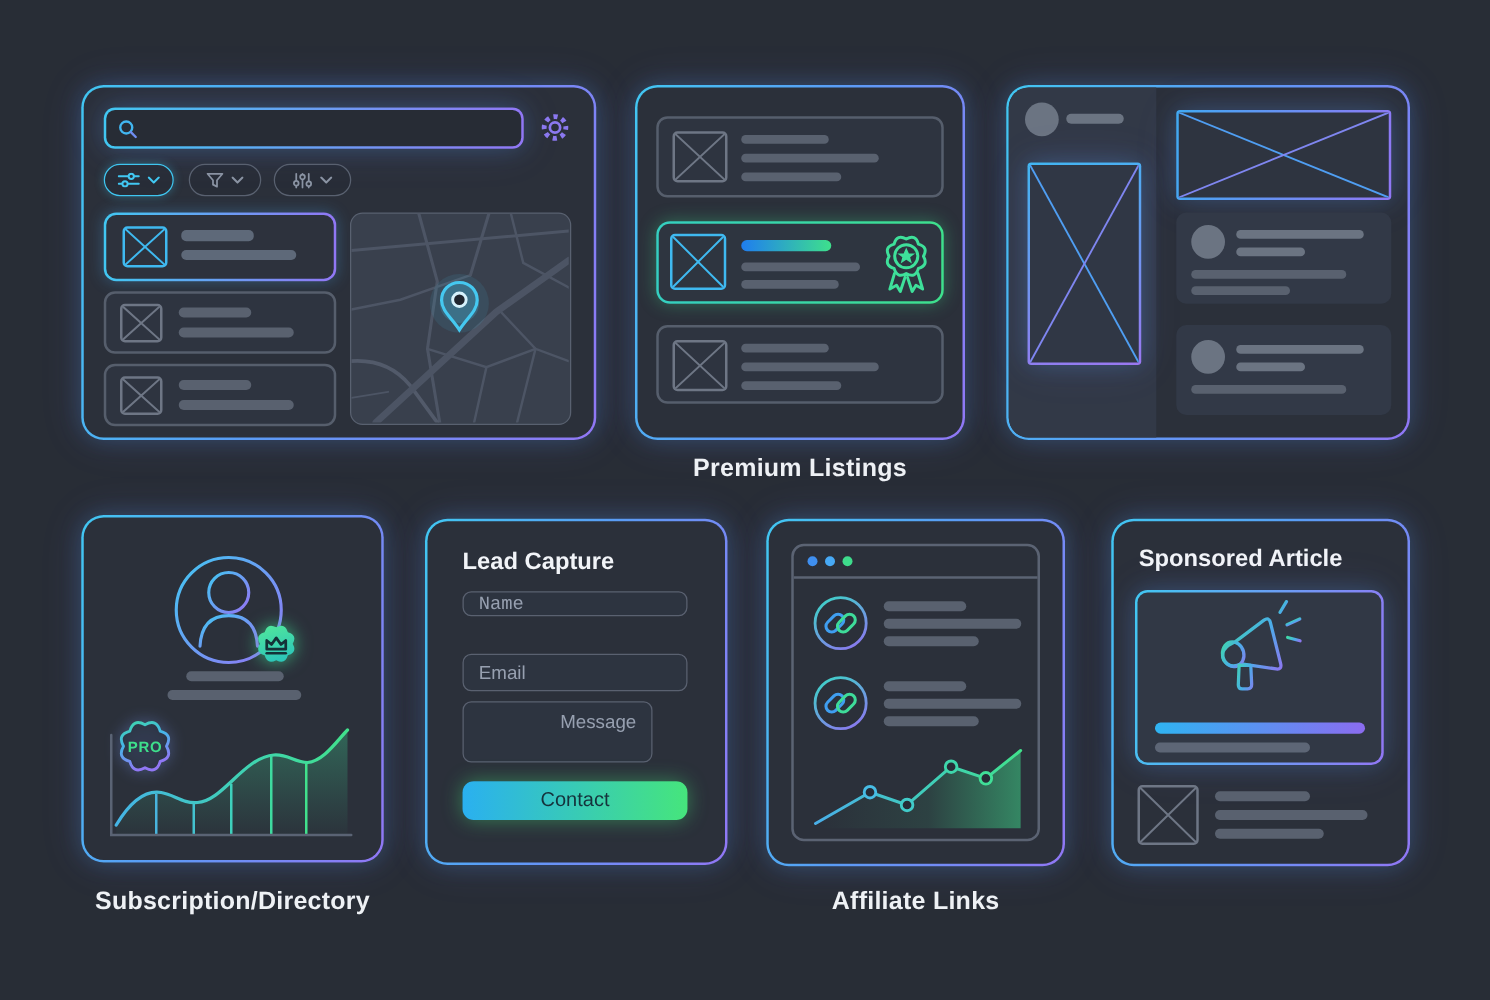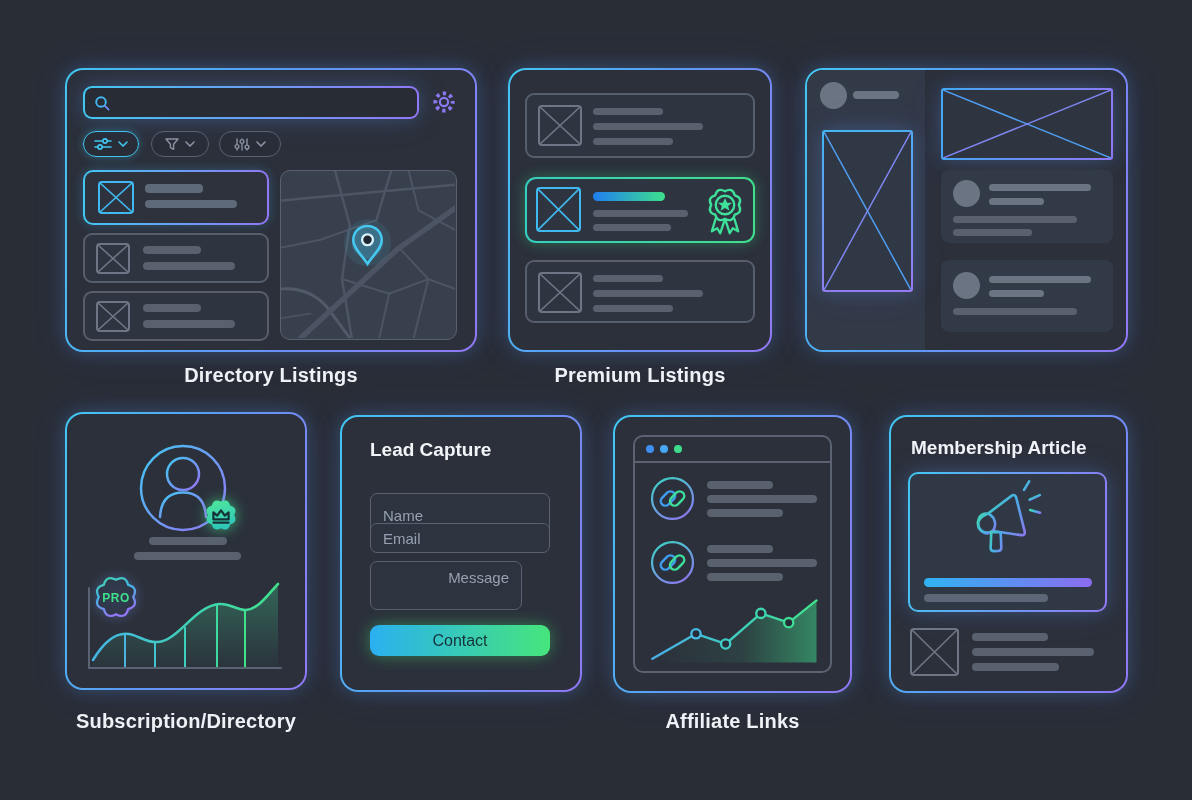--- a/index.html
+++ b/index.html
@@ -144,21 +144,20 @@
           <g>
             <circle cx="88" cy="73" r="24" fill="rgba(69,200,240,0.10)"></circle>
             <circle cx="88" cy="73" r="16" fill="rgba(69,200,240,0.20)"></circle>
             <path d="M88 56 C79.5 56 73.5 62.5 73.5 70.5 C73.5 79 82 85 88 94.5 C94 85 102.5 79 102.5 70.5 C102.5 62.5 96.5 56 88 56 Z" stroke="#45c8f0" stroke-width="2.6" fill="rgba(69,200,240,0.12)"></path>
             <circle cx="88" cy="70" r="5.5" stroke="#d6f2fc" stroke-width="2.4" fill="#20262f"></circle>
           </g>
         </svg>
       </div>
     </div>
   </div>
-  <div class="caption" style="left:65px;top:364px;width:412px;">Directory Listings</div>
 
   <div class="gb panel" style="left:508px;top:68px;width:264px;height:284px;">
     <div class="in">
       <div class="card" style="left:15px;top:23px;width:230px;height:65px;">
         <div class="xbox" style="left:11px;top:10px;width:44px;height:41px;">
           <svg viewBox="0 0 10 10" preserveAspectRatio="none">
               <path d="M0 0 L10 10 M10 0 L0 10"></path>
             </svg>
         </div>
         <div class="bar" style="left:66px;top:13px;width:70px;"></div>
@@ -302,21 +301,21 @@
         <path d="M10 78 C22 58 34 50 46 52 C57 54 63 61 75 60 C95 59 112 24 136 22 C147 21 153 28 163 28 C176 27 187 10 195 2" stroke="url(#subLine)" stroke-width="2.6" fill="none" stroke-linecap="round"></path>
         <path d="M6 6 L6 86 L198 86" stroke="#5a6374" stroke-width="2" fill="none" stroke-linecap="round"></path>
       </svg>
     </div>
   </div>
   <div class="caption" style="left:65px;top:710px;width:242px;">Subscription/Directory</div>
 
   <div class="gb panel" style="left:340px;top:415px;width:242px;height:277px;">
     <div class="in">
       <div class="h2" style="left:28px;top:22px;">Lead Capture</div>
-      <input class="field" style="left: 28px; top: 76px; width: 180px; height: 44px;" placeholder="Name">
+      <input class="field" style="left: 28px; top: 56px; width: 180px; height: 20px; font-family: Liberation Mono, monospace;" placeholder="Name">
       <input class="field" style="left: 28px; top: 106px; width: 180px; height: 30px;" placeholder="Email">
       <textarea class="field" style="left: 28px; top: 144px; width: 152px; height: 49px; text-align: right;" placeholder="Message"></textarea>
       <button class="btn" style="left:28px;top:208px;width:180px;height:31px;">Contact</button>
     </div>
   </div>
 
   <div class="gb panel" style="left:613px;top:415px;width:239px;height:278px;">
     <div class="in">
       <div class="abs" style="left:18px;top:18px;width:199px;height:238px;border:2px solid #5b6373;border-radius:10px;box-sizing:border-box;">
         <div class="abs" style="left:0;top:0;right:0;height:24px;border-bottom:2px solid #5b6373;">
@@ -372,21 +371,21 @@
             <circle cx="155" cy="27" r="5" stroke="#40de97"></circle>
           </g>
         </svg>
       </div>
     </div>
   </div>
   <div class="caption" style="left:613px;top:710px;width:239px;">Affiliate Links</div>
 
   <div class="gb panel" style="left:889px;top:415px;width:239px;height:278px;">
     <div class="in">
-      <div class="h2" style="left:20px;top:20px;">Membership Article</div>
+      <div class="h2" style="left:20px;top:20px;">Sponsored Article</div>
       <div class="gb" style="left:17px;top:55px;width:199px;height:140px;--r:10px;--g:linear-gradient(100deg,#41c7f2,#9177f5);--bg:#313845;">
         <div class="in">
           <svg class="abs" style="left:44px;top:6px;" width="110" height="90" viewBox="0 0 110 85">
             <defs>
               <linearGradient id="mgGrad" x1="0" y1="0" x2="1" y2="1">
                 <stop offset="0" stop-color="#3fd9a8"></stop>
                   <stop offset="0.55" stop-color="#49aee8"></stop>
                   <stop offset="1" stop-color="#8b78f0"></stop>
               </linearGradient>
             </defs>

